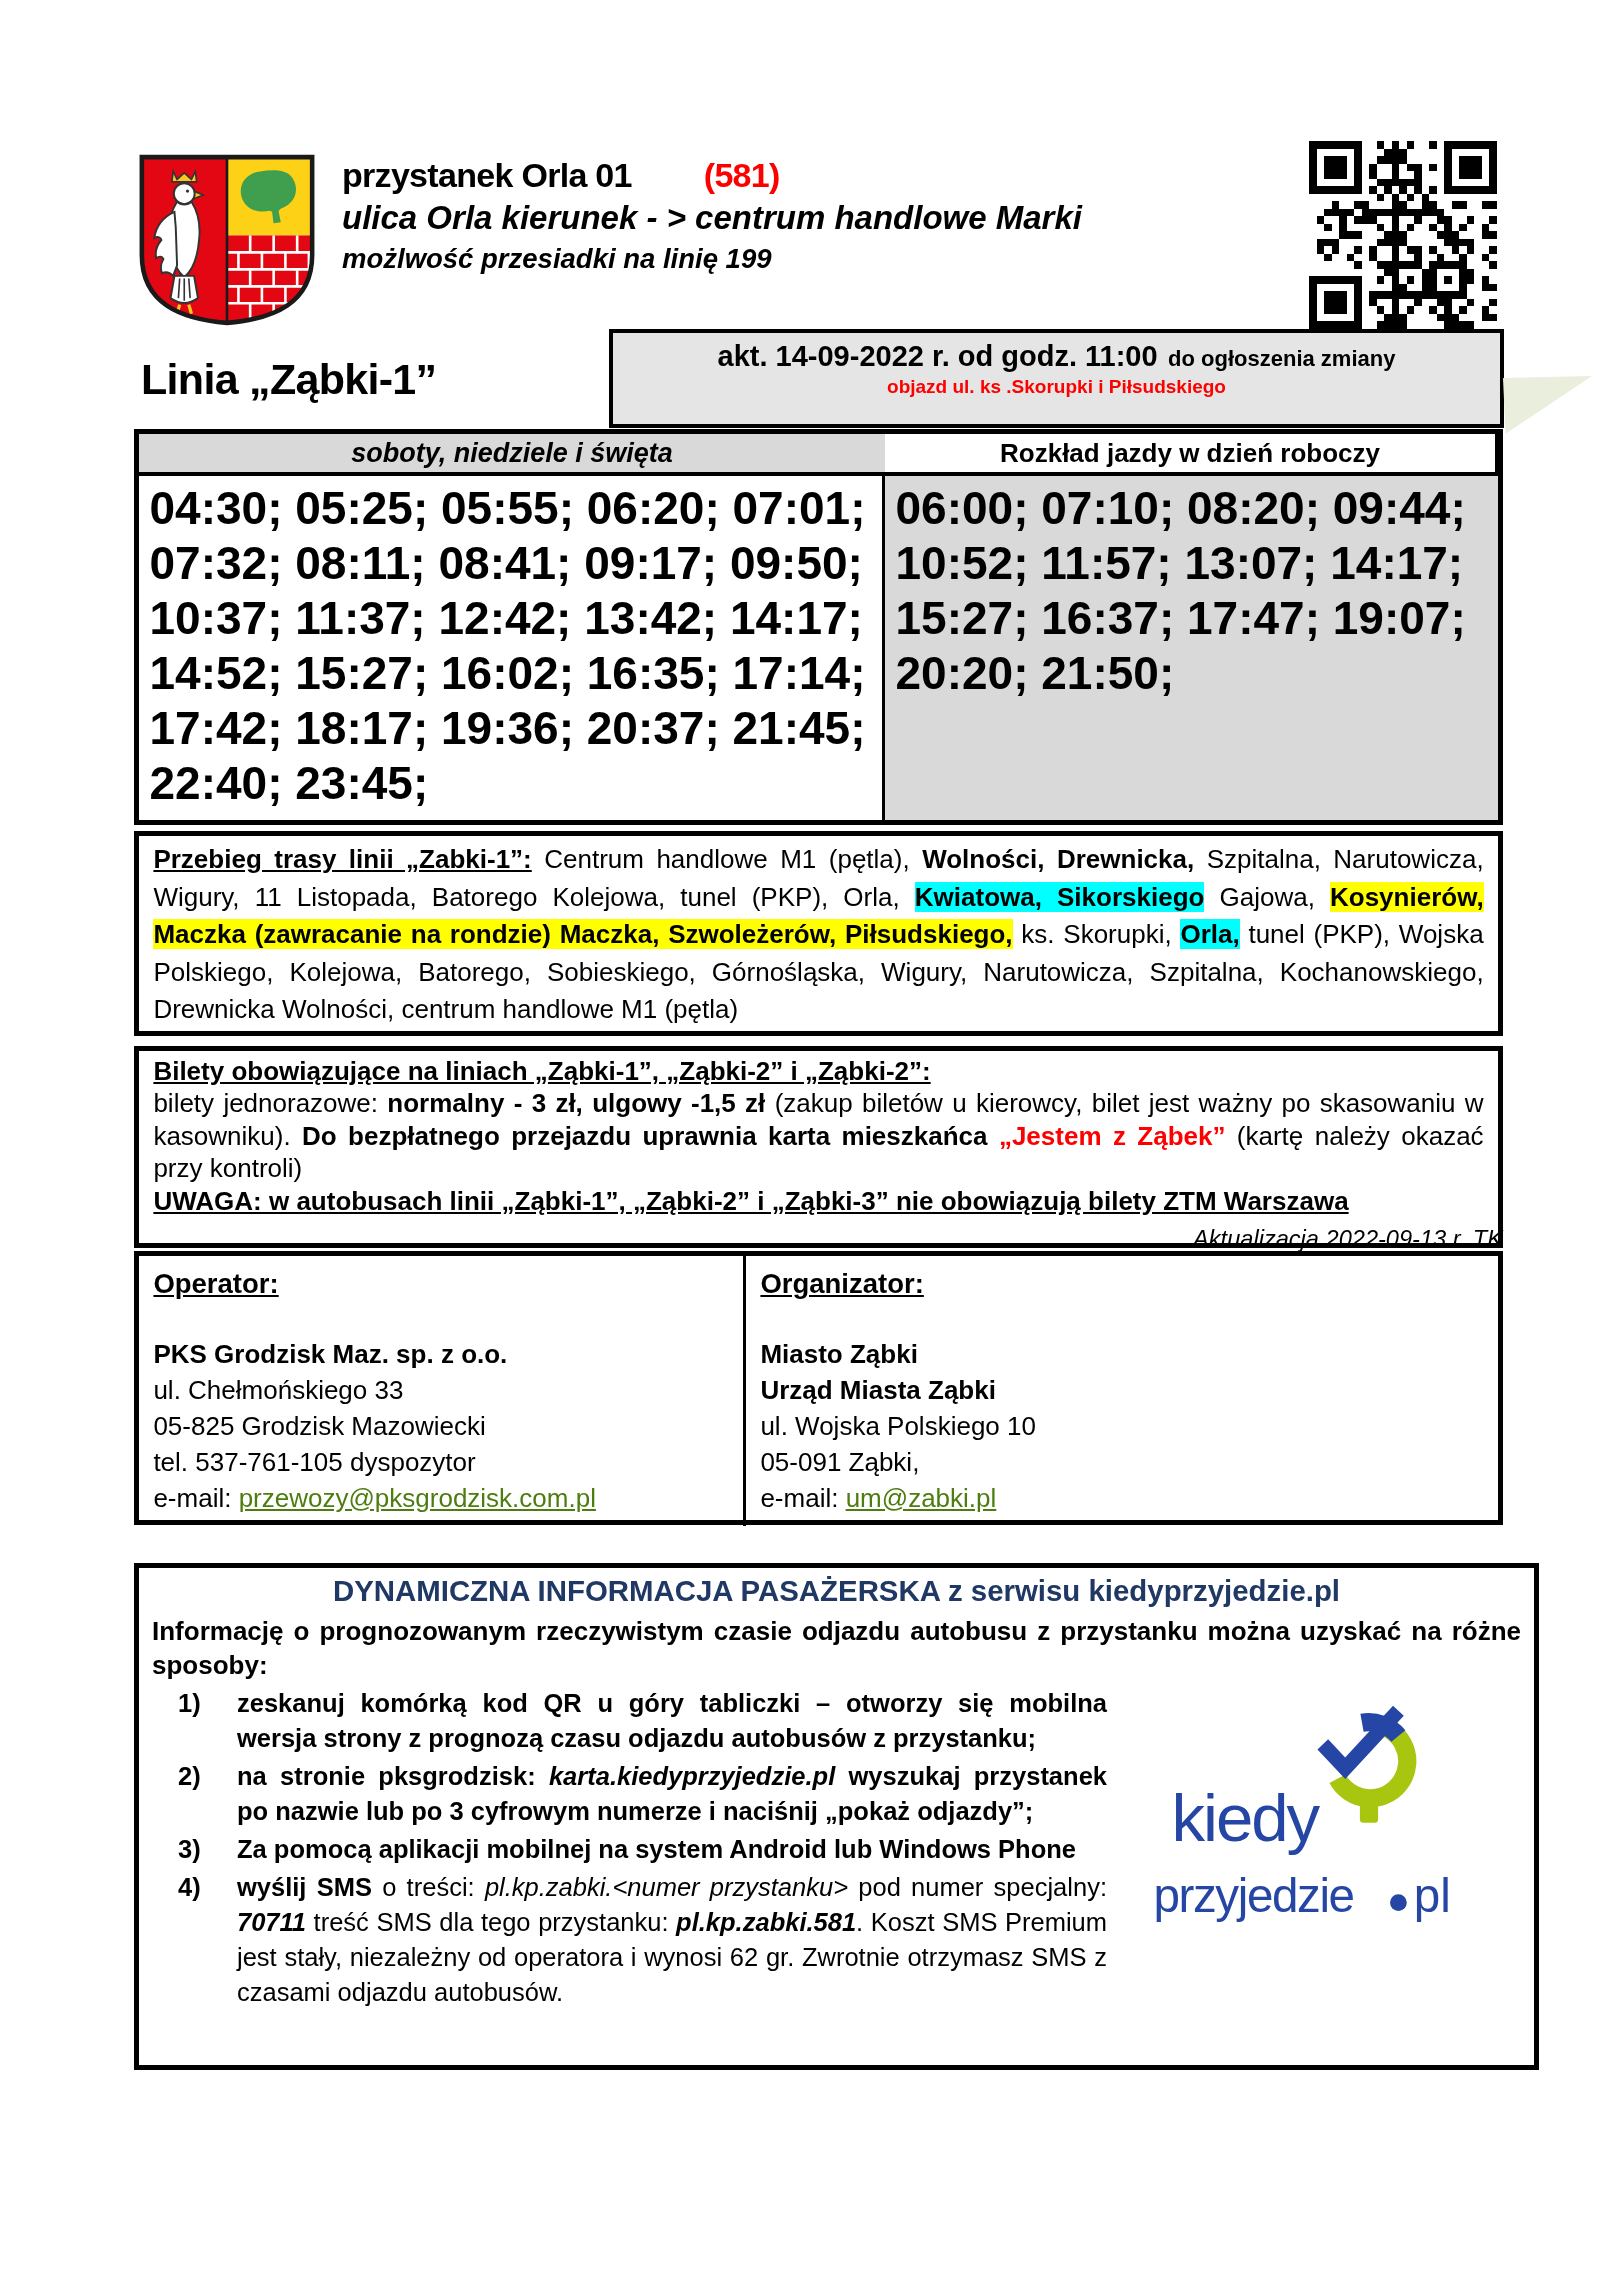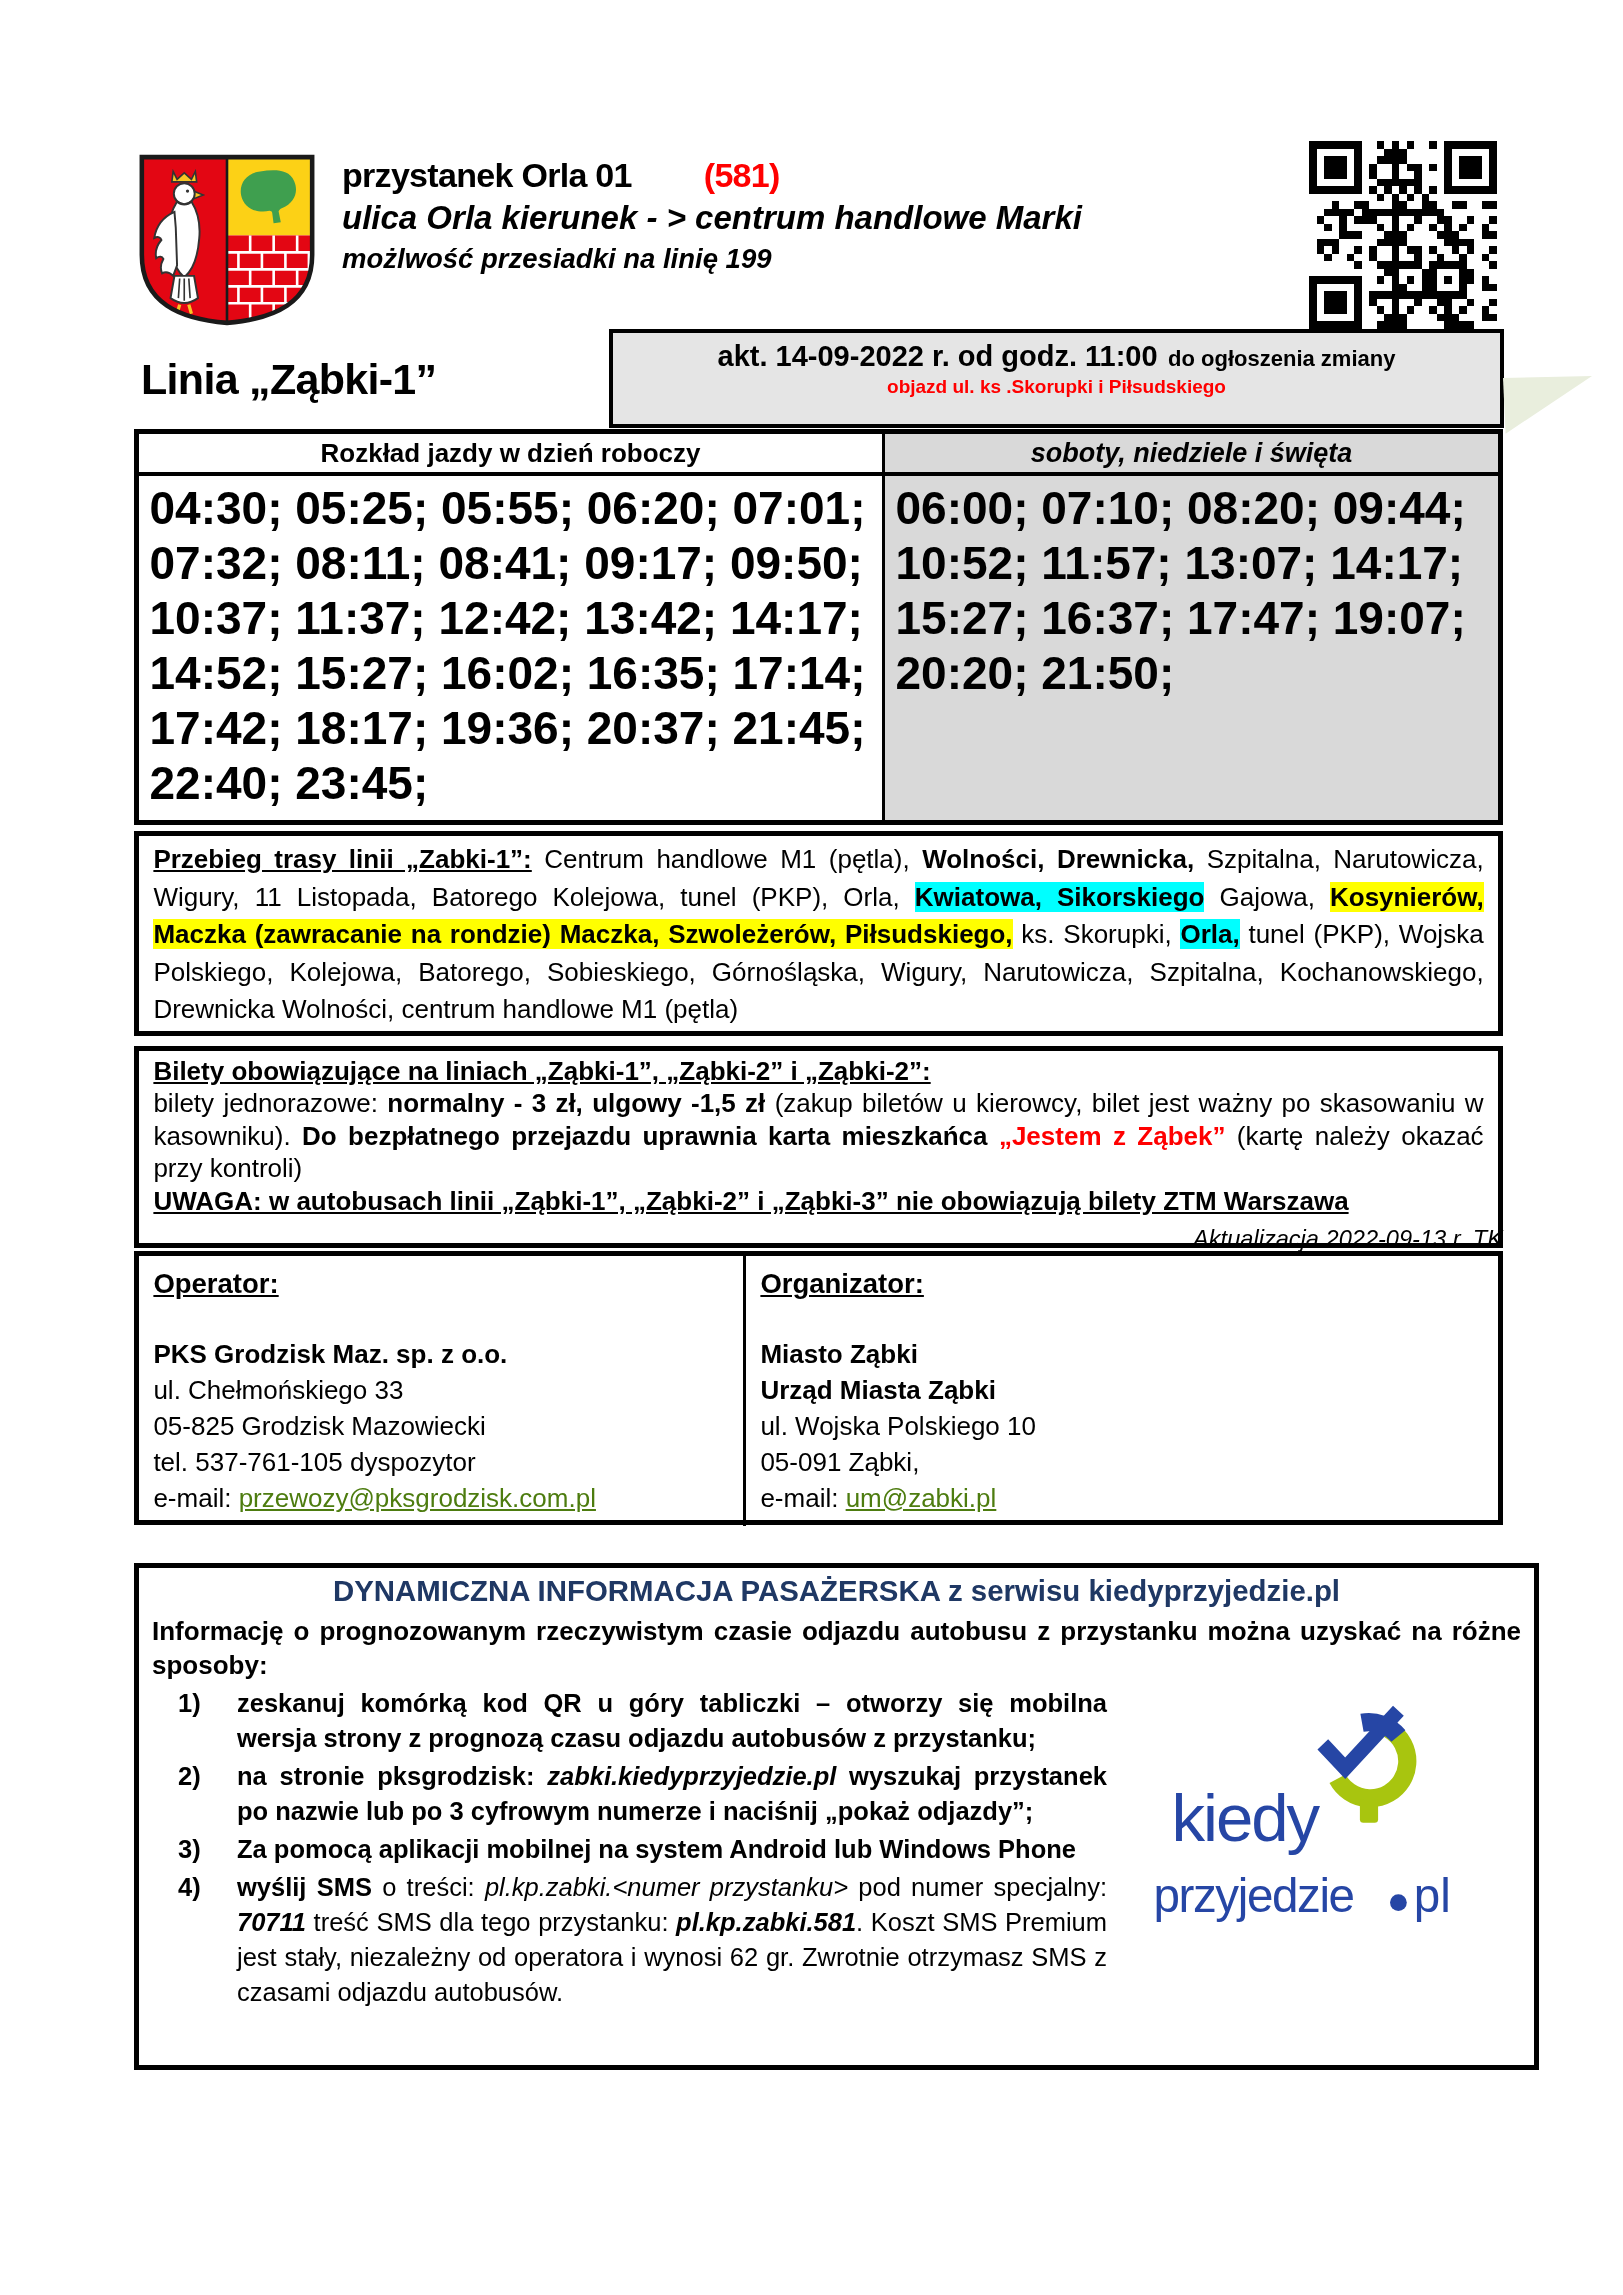--- a/index.html
+++ b/index.html
@@ -428,22 +428,22 @@
   <div class="abs" id="flag">
     <svg viewBox="0 0 136 90" width="89" height="59">
         <polygon points="0,3 136,0 4,88" fill="#e9eedd"></polygon>
       </svg>
   </div>
 
   <div class="abs" id="line-title">Linia „Ząbki-1”</div>
 
   <div class="abs" id="timetable">
     <div class="tt-row">
+      <div class="tt-h tt-h-right">soboty, niedziele i święta</div>
       <div class="tt-h tt-h-left">Rozkład jazdy w dzień roboczy</div>
-      <div class="tt-h tt-h-right">soboty, niedziele i święta</div>
     </div>
     <div class="tt-row">
       <div class="tt-c tt-c-left times">
           <div>04:30; 05:25; 05:55; 06:20; 07:01;</div>
           <div>07:32; 08:11; 08:41; 09:17; 09:50;</div>
           <div>10:37; 11:37; 12:42; 13:42; 14:17;</div>
           <div>14:52; 15:27; 16:02; 16:35; 17:14;</div>
           <div>17:42; 18:17; 19:36; 20:37; 21:45;</div>
           <div>22:40; 23:45;</div>
         </div>
@@ -487,21 +487,21 @@
         </div>
       <div><span>e-mail: </span><a class="mail" href="#">um@zabki.pl</a></div>
     </div>
   </div>
 
   <div class="box" id="dyn-box">
     <div class="dyn-title">DYNAMICZNA INFORMACJA PASAŻERSKA z serwisu kiedyprzyjedzie.pl</div>
     <div class="dyn-intro">Informację o prognozowanym rzeczywistym czasie odjazdu autobusu z przystanku można uzyskać na różne sposoby:</div>
     <div class="dyn-list">
       <div class="dyn-item"><span class="dyn-num">1)</span><span><span style="font-weight: bold;">zeskanuj komórką kod QR u góry tabliczki – otworzy się mobilna </span><span style="font-weight: bold;">wersja strony z prognozą czasu odjazdu autobusów z przystanku;</span></span></div>
-      <div class="dyn-item"><span class="dyn-num">2)</span><span><span style="font-weight: bold;">na stronie pksgrodzisk: </span><span style="font-weight: bold; font-style: italic;">zabki.kiedyprzyjedzie.pl</span><span style="font-weight: bold;">  wyszukaj przystanek po nazwie lub po 3 cyfrowym numerze i naciśnij „pokaż odjazdy”;</span></span></div>
+      <div class="dyn-item"><span class="dyn-num">2)</span><span><span style="font-weight: bold;">na stronie pksgrodzisk: </span><span style="font-weight: bold; font-style: italic;">karta.kiedyprzyjedzie.pl</span><span style="font-weight: bold;">  wyszukaj przystanek po nazwie lub po 3 cyfrowym numerze i naciśnij „pokaż odjazdy”;</span></span></div>
       <div class="dyn-item"><span class="dyn-num">3)</span><span><span style="font-weight: bold;">Za pomocą aplikacji mobilnej na system Android lub Windows Phone</span></span></div>
       <div class="dyn-item"><span class="dyn-num">4)</span><span><span style="font-weight: bold;">wyślij SMS</span><span> o treści: </span><span style="font-style: italic;">pl.kp.zabki.&lt;numer przystanku&gt;</span><span>  pod numer specjalny: </span><span style="font-weight: bold; font-style: italic;">70711</span><span> treść  SMS dla tego przystanku: </span><span style="font-weight: bold; font-style: italic;">pl.kp.zabki.581</span><span>. Koszt SMS Premium jest stały, niezależny od operatora i wynosi 62 gr. Zwrotnie otrzymasz SMS z czasami odjazdu autobusów.</span></span></div>
     </div>
     <div id="kp-logo">
       <svg viewBox="0 0 440 340" width="308" height="288" preserveAspectRatio="xMidYMid meet">
         <path d="M314,33 A53,53 0 1 1 265,111" stroke="#a8c50f" stroke-width="26" fill="none"></path>
         <rect x="297" y="140" width="26" height="34" rx="5" fill="#a8c50f"></rect>
         <path d="M352,50 A55,55 0 0 0 300,31" stroke="#2646a5" stroke-width="26" fill="none"></path>
         <polyline points="244,62 276,96 352,14" stroke="#2646a5" stroke-width="21" fill="none"></polyline>
         <text x="28" y="200" font-size="96" fill="#2646a5" letter-spacing="-3">kiedy</text>

